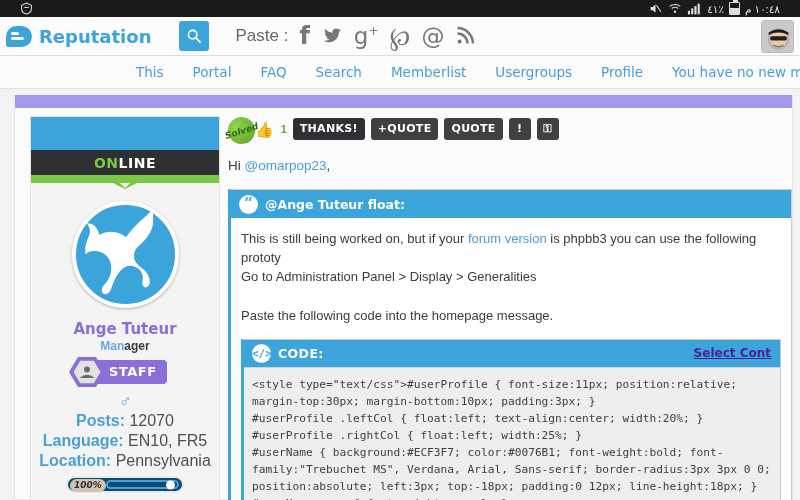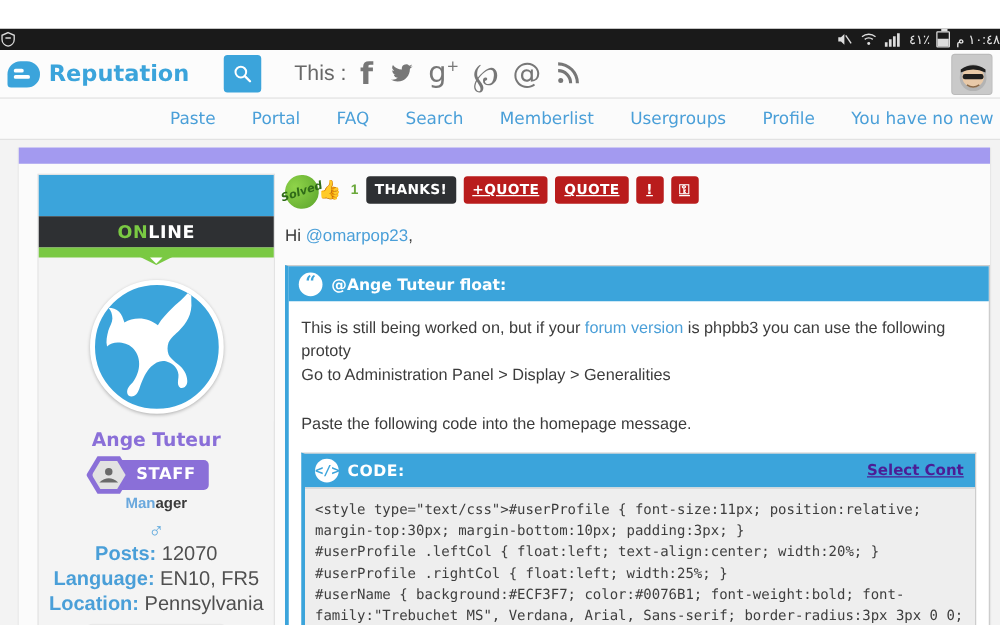--- a/index.html
+++ b/index.html
@@ -10,22 +10,21 @@
     font-family: "Liberation Sans", sans-serif;
     background: #ffffff;
   }
 
   
   #status-bar {
     height: 17px; width: 100%;
     background: #1a1a1a;
     display: flex; align-items: center;
     color: #e8e8e8; font-size: 11px;
-    padding: 0 0;
-    margin-top: 23px;
+    padding: 0 20px;
   }
   #status-left { display: flex; align-items: center; gap: 4px; flex: 1; }
   #status-right { display: flex; align-items: center; gap: 5px; }
   .sb-text { font-size: 10.5px; letter-spacing: 0.3px; color: #e6e6e6; }
   .batt {
     width: 11px; height: 13px; border: 1.5px solid #ddd; border-radius: 1px;
     position: relative; display: inline-block;
   }
   .batt:before {
     content:""; position:absolute; top:-3px; left:3px; width:5px; height:2px; background:#ddd;
@@ -228,21 +227,21 @@
   #btn-row { display:flex; align-items:center; gap:6px; flex:none; padding-top:2px; }
   #thumb-ico { color:#7ac943; font-size:15px; line-height:1; }
   #thumb-cnt { color:#6aa83a; font-size:11px; font-weight:bold; margin-left:1px; }
   .btn {
     height: 22px; line-height:22px; border-radius:3px;
     font-size:11px; font-weight:bold; color:#fff; padding: 0 7px;
     font-family:"DejaVu Sans", sans-serif; letter-spacing:.3px;
     white-space:nowrap;
   }
   .btn-dark { background:#2e3033; }
-  .btn-blue { background:#b91c1c;text-decoration:underline; }
+  .btn-blue { background:#404040; }
   .btn-sq { width:22px; padding:0; text-align:center; }
 
   
   #post-content { margin-top: 14px; }
   #greet { font-size:13.5px; color:#3a3a3a; }
   #greet .mention { color:#4a9fd8; }
 
   #quote-box {
     margin-top: 16px; border:1px solid #cdcdcd; border-left:3px solid #3ba4db;
     background:#fff;
@@ -326,21 +325,21 @@
       <div id="fm-logo-bubble"></div>
       <span id="fm-logo-text">Reputation</span>
     </div>
     <div id="fm-search-btn">
       <svg width="16" height="16" viewBox="0 0 24 24">
         <circle cx="10" cy="10" r="6.4" fill="none" stroke="#fff" stroke-width="2.4"></circle>
         <line x1="14.8" y1="14.8" x2="21" y2="21" stroke="#fff" stroke-width="2.8" stroke-linecap="round"></line>
       </svg>
     </div>
     <div id="share-wrap">
-      <span id="share-label">This :</span>
+      <span id="share-label">Paste :</span>
       <span class="share-ico" style="font-weight:bold;font-size:24px;">f</span>
       <svg width="22" height="20" viewBox="0 0 24 24">
         <path d="M23 4.8a8.5 8.5 0 0 1-2.4.7 4.2 4.2 0 0 0 1.8-2.3 8.4 8.4 0 0 1-2.7 1 4.2 4.2 0 0 0-7.1 3.8A11.9 11.9 0 0 1 4 3.6a4.2 4.2 0 0 0 1.3 5.6A4.1 4.1 0 0 1 3.4 8.7v.1a4.2 4.2 0 0 0 3.3 4.1 4.2 4.2 0 0 1-1.9.1 4.2 4.2 0 0 0 3.9 2.9A8.4 8.4 0 0 1 2 17.6a11.9 11.9 0 0 0 6.4 1.9c7.7 0 11.9-6.4 11.9-11.9v-.5A8.5 8.5 0 0 0 23 4.8z" fill="#777"></path>
       </svg>
       <span class="share-ico" style="font-size:23px;">g<sup style="font-size:12px;">+</sup></span>
       <span class="share-ico" style="font-size:25px;font-family:'DejaVu Serif',serif;">℘</span>
       <span class="share-ico" style="font-size:23px;">@</span>
       <svg width="20" height="20" viewBox="0 0 24 24">
         <circle cx="5.5" cy="18.5" r="2.4" fill="#777"></circle>
         <path d="M3 10.5a10.5 10.5 0 0 1 10.5 10.5h3A13.5 13.5 0 0 0 3 7.5z" fill="#777"></path>
@@ -353,21 +352,21 @@
         <circle cx="20" cy="22" r="13" fill="#b3b3b3"></circle>
         <circle cx="20" cy="21" r="10.5" fill="#e8c9a8"></circle>
         <path d="M8 14 q12 -8 24 0 l0 3 q-12 -6 -24 0 z" fill="#1f1f1f"></path>
         <rect x="10" y="18.5" width="20" height="5" rx="2" fill="#1f1f1f"></rect>
         <path d="M14 29 q6 4 12 0" stroke="#8a6a4a" stroke-width="1.6" fill="none"></path>
       </svg>
     </div>
   </div>
 
   <div id="fm-nav">
-    <a class="nav-link">Paste</a>
+    <a class="nav-link">This</a>
     <a class="nav-link">Portal</a>
     <a class="nav-link">FAQ</a>
     <a class="nav-link">Search</a>
     <a class="nav-link">Memberlist</a>
     <a class="nav-link">Usergroups</a>
     <a class="nav-link">Profile</a>
     <a class="nav-link">You have no new messages</a>
 
   </div>
 
@@ -388,34 +387,34 @@
 
           <div id="avatar-wrap">
             <div id="avatar">
               <svg width="107" height="107" viewBox="0 0 100 100">
                 <path fill="#ffffff" d="M72 12 c1 10 -4 17 -9 22 c-3 3 -6 5 -8 9 c-1 3 -1 6 0 9 c2 4 6 6 9 9 c3 3 5 7 5 11 c0 3 -2 5 -4 5 c-2 0 -3 -2 -3 -4 c0 -3 1 -5 0 -8 c-1 -4 -5 -7 -9 -8 c-4 -1 -8 1 -11 4 c-4 4 -6 9 -8 14 c-1 3 -2 7 -5 8 c-2 1 -5 0 -5 -3 c0 -3 2 -5 4 -7 c3 -4 5 -9 5 -14 c0 -5 -2 -9 -5 -12 c-3 -3 -7 -4 -11 -4 c-3 0 -6 1 -8 3 c-1 -4 0 -8 1 -12 c1 -3 3 -6 3 -9 c0 -3 -1 -6 -3 -8 c3 0 6 1 8 3 c2 2 3 5 4 8 c3 -2 7 -3 11 -3 c5 0 10 2 14 5 c3 -5 7 -9 11 -13 c5 -5 11 -9 14 -15 z"></path>
               </svg>
             </div>
           </div>
 
           <div id="uname">Ange Tuteur</div>
+          <div id="urank">
+            <span class="r1">Man</span><span class="r2">ager</span>
+          </div>
+
           <div id="staff-badge">
             <div id="staff-hex">
               <div id="staff-hex-in">
                 <svg width="18" height="14" viewBox="0 0 24 18">
                   <circle cx="12" cy="5.5" r="4" fill="#6a6a6a"></circle>
                   <path d="M2 17 q10 -9 20 0 z" fill="#6a6a6a"></path>
                 </svg>
               </div>
             </div>
             <div id="staff-pill">STAFF</div>
-          </div>
-
-          <div id="urank">
-            <span class="r1">Man</span><span class="r2">ager</span>
           </div>
 
           <div id="gender">♂</div>
 
           <div class="stat-line">
             <span class="stat-k">Posts:</span>
             <span>12070</span>
           </div>
           <div class="stat-line">
             <span class="stat-k">Language:</span>

